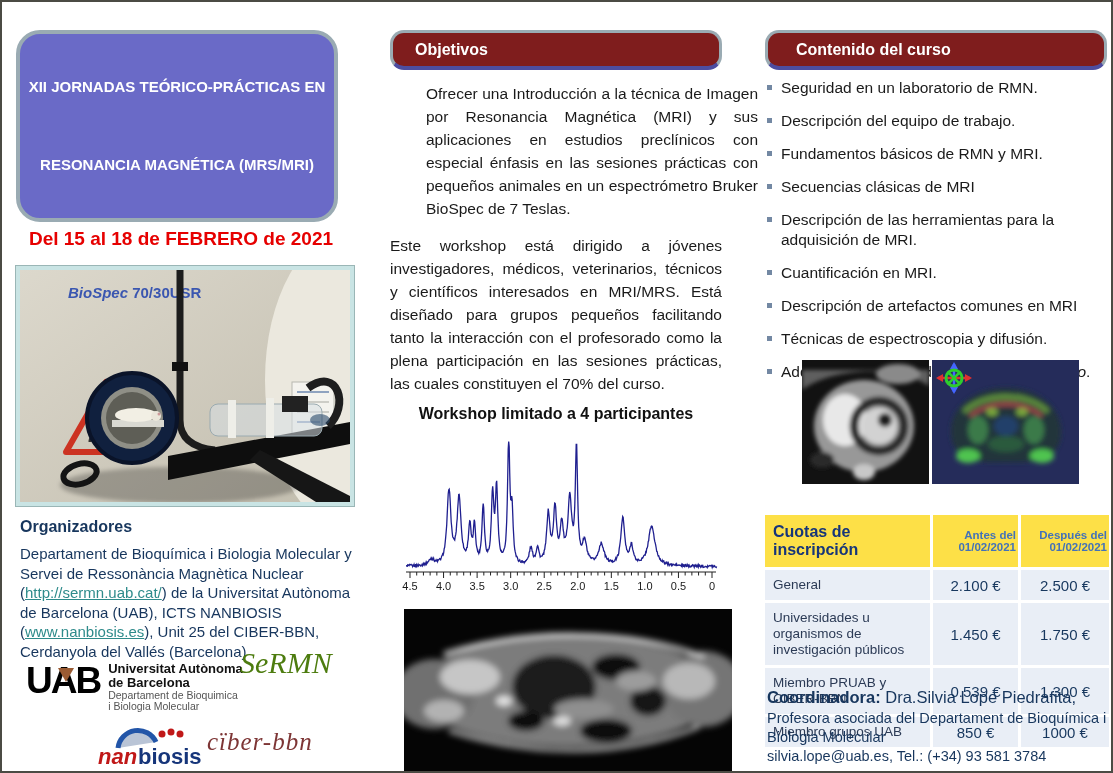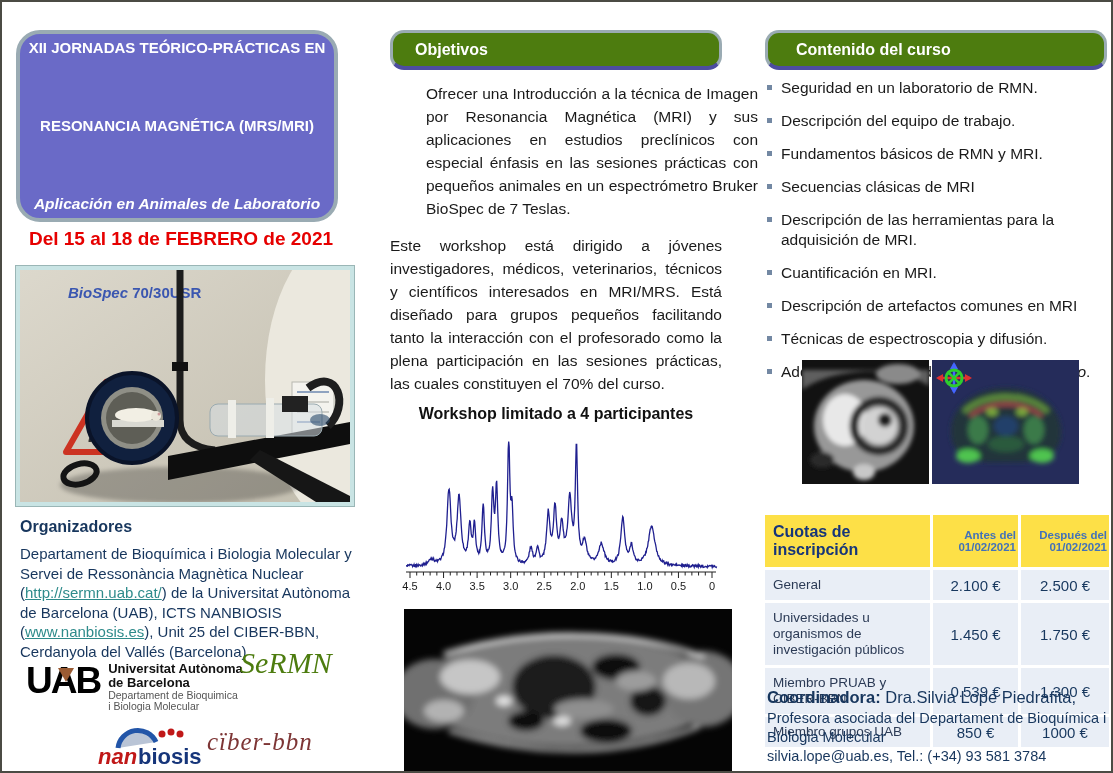--- a/index.html
+++ b/index.html
@@ -4,21 +4,21 @@
 <style>
   * { margin:0; padding:0; box-sizing:border-box; }
   html,body { background:#888; }
   .page {
     position:relative; width:1113px; height:773px; background:#ffffff;
     border:2px solid #4b4b44; overflow:hidden;
     font-family:"Liberation Sans", sans-serif; color:#1a1a1a;
   }
   
   .hdr-box {
-    position:absolute; background:#4d7c0f; border:3px solid #9aabb3;
+    position:absolute; background:#7f1d1d; border:3px solid #9aabb3;
     border-bottom:4px solid #4d4da0; border-radius:14px;
     color:#ffffff; font-weight:bold; font-size:16px;
     display:flex; align-items:center; padding-left:22px;
   }
   
   .title-box {
     position:absolute; left:14px; top:28px; width:322px; height:192px;
     background:#6a6ac7; border:4px solid #9aabb3; border-radius:24px;
     display:flex; flex-direction:column; justify-content:center;
     text-align:center; color:#fff; font-weight:bold; font-size:15px;
@@ -90,21 +90,20 @@
   .coord .c-rest { font-size:14.5px; line-height:19px; }
 </style>
 </head>
 <body>
 
 <div class="page">
 
   <div class="title-box">
     <div>XII JORNADAS TEÓRICO-PRÁCTICAS EN</div>
     <div>RESONANCIA MAGNÉTICA (MRS/MRI)</div>
-    <div class="subtitle">Aplicación en Animales de Laboratorio</div>
   </div>
 
   <div class="date-line">Del 15 al 18 de FEBRERO de 2021</div>
 
   <div class="photo-frame">
     <svg width="330" height="232" viewBox="0 0 330 232">
       <defs>
         <linearGradient id="wall" x1="0" y1="0" x2="1" y2="1">
           <stop offset="0" stop-color="#dcd8cc"></stop>
             <stop offset="1" stop-color="#c2bdae"></stop>

